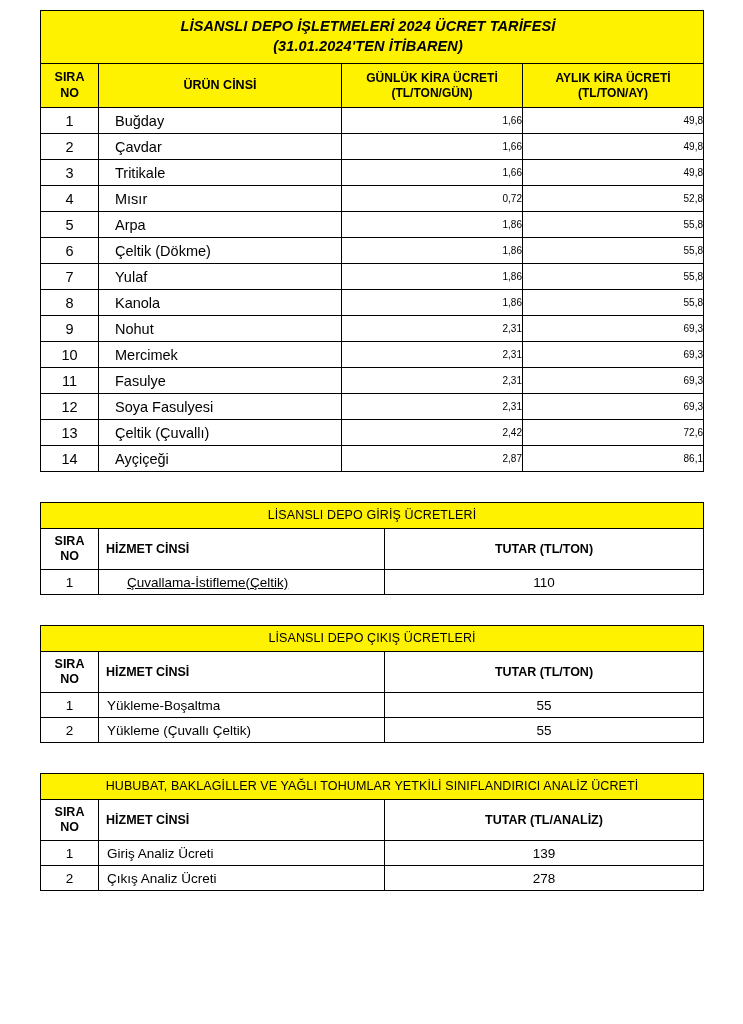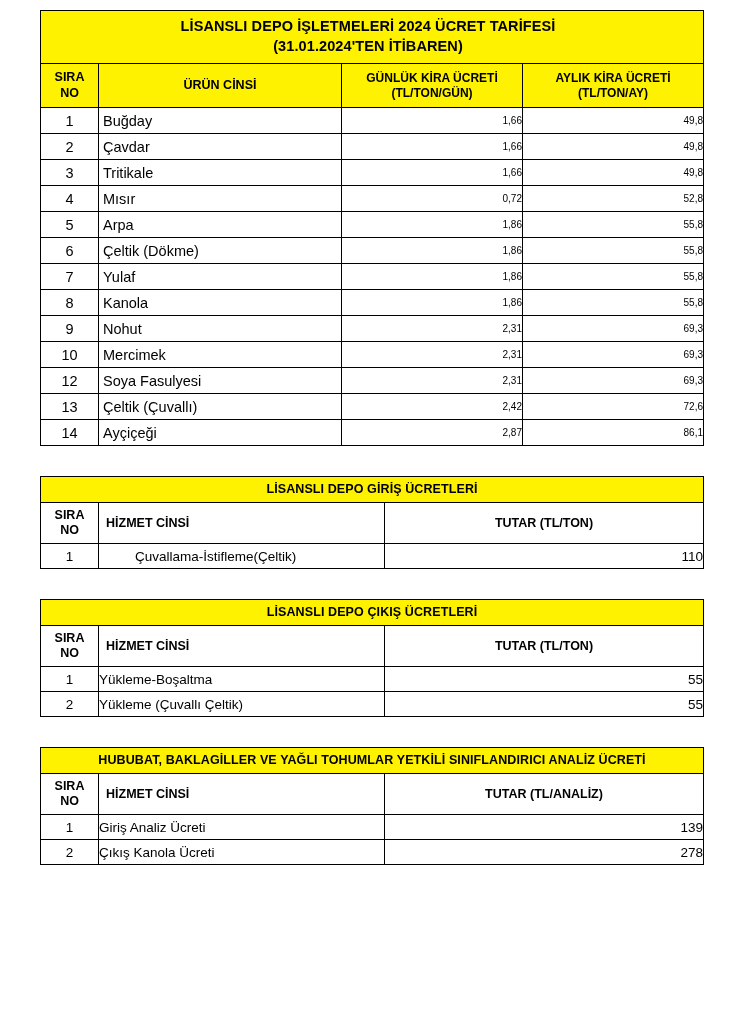--- a/index.html
+++ b/index.html
@@ -34,59 +34,60 @@
   .yellow {
     background: #FFF200;
   }
   .maintitle td {
     text-align: center;
     font-weight: bold;
     font-size: 14.5px;
     line-height: 1.35;
     padding: 6px 12px 7px 4px;
     letter-spacing: 0.1px;
+    font-style: italic;
   }
   .hdr td {
     text-align: center;
     font-weight: bold;
     font-size: 12.5px;
     line-height: 1.25;
     padding: 6px 2px;
   }
   .hdr td.small {
     font-size: 12px;
   }
   .main-table td.num {
     text-align: center;
     font-size: 14.5px;
     height: 25px;
     padding: 0;
   }
   .main-table td.name {
     text-align: left;
     font-size: 14.5px;
-    padding-left: 4px;
+    padding-left: 16px;
     height: 25px;
   }
   .main-table td.val {
     text-align: right;
     font-size: 10px;
     height: 25px;
   }
   
   col.c-no { width: 58px; }
   col.c-name { width: 243px; }
   col.c-day { width: 181px; }
   col.c-month { width: 181px; }
 
   
   .sub-table { margin-top: 0; }
   .sub-title td {
     text-align: center;
-    font-weight: bold;
+    font-weight: normal;
     font-size: 12.5px;
     padding: 5px 4px 6px 4px;
     letter-spacing: 0.1px;
     margin-left: 41px;
   }
   .sub-hdr td {
     font-weight: bold;
     font-size: 12.5px;
     text-align: center;
     padding: 5px 2px;
@@ -97,27 +98,29 @@
     padding-left: 7px;
   }
   .sub-table td.num {
     text-align: center;
     font-size: 13.5px;
     height: 24px;
   }
   .sub-table td.svc {
     text-align: left;
     font-size: 13.5px;
+    padding-left: 8px;
     height: 24px;
   }
   .sub-table td.svc.indent {
-    padding-left: 36px;
+    padding-left: 28px;
+    text-decoration: underline;
   }
   .sub-table td.amt {
-    text-align: right;
+    text-align: center;
     font-size: 13.5px;
     height: 24px;
   }
   col.s-no { width: 58px; }
   col.s-name { width: 286px; }
   col.s-amt { width: 319px; }
 
   .gap-lg { height: 30px; }
   .gap-md { height: 30px; }
 </style>
@@ -210,20 +213,26 @@
         <td class="val">2,31</td>
         <td class="val">69,3</td>
       </tr>
       <tr>
         <td class="num">10</td>
         <td class="name">Mercimek</td>
         <td class="val">2,31</td>
         <td class="val">69,3</td>
       </tr>
       <tr>
+        <td class="num">11</td>
+        <td class="name">Fasulye</td>
+        <td class="val">2,31</td>
+        <td class="val">69,3</td>
+      </tr>
+      <tr>
         <td class="num">12</td>
         <td class="name">Soya Fasulyesi</td>
         <td class="val">2,31</td>
         <td class="val">69,3</td>
       </tr>
       <tr>
         <td class="num">13</td>
         <td class="name">Çeltik (Çuvallı)</td>
         <td class="val">2,42</td>
         <td class="val">72,6</td>
@@ -318,19 +327,19 @@
         <td class="left">HİZMET CİNSİ</td>
         <td>TUTAR (TL/ANALİZ)</td>
       </tr>
       <tr>
         <td class="num">1</td>
         <td class="svc">Giriş Analiz Ücreti</td>
         <td class="amt">139</td>
       </tr>
       <tr>
         <td class="num">2</td>
-        <td class="svc">Çıkış Kanola Ücreti</td>
+        <td class="svc">Çıkış Analiz Ücreti</td>
         <td class="amt">278</td>
       </tr>
     </tbody>
   </table>
 
 </div>
 
 </body></html>

